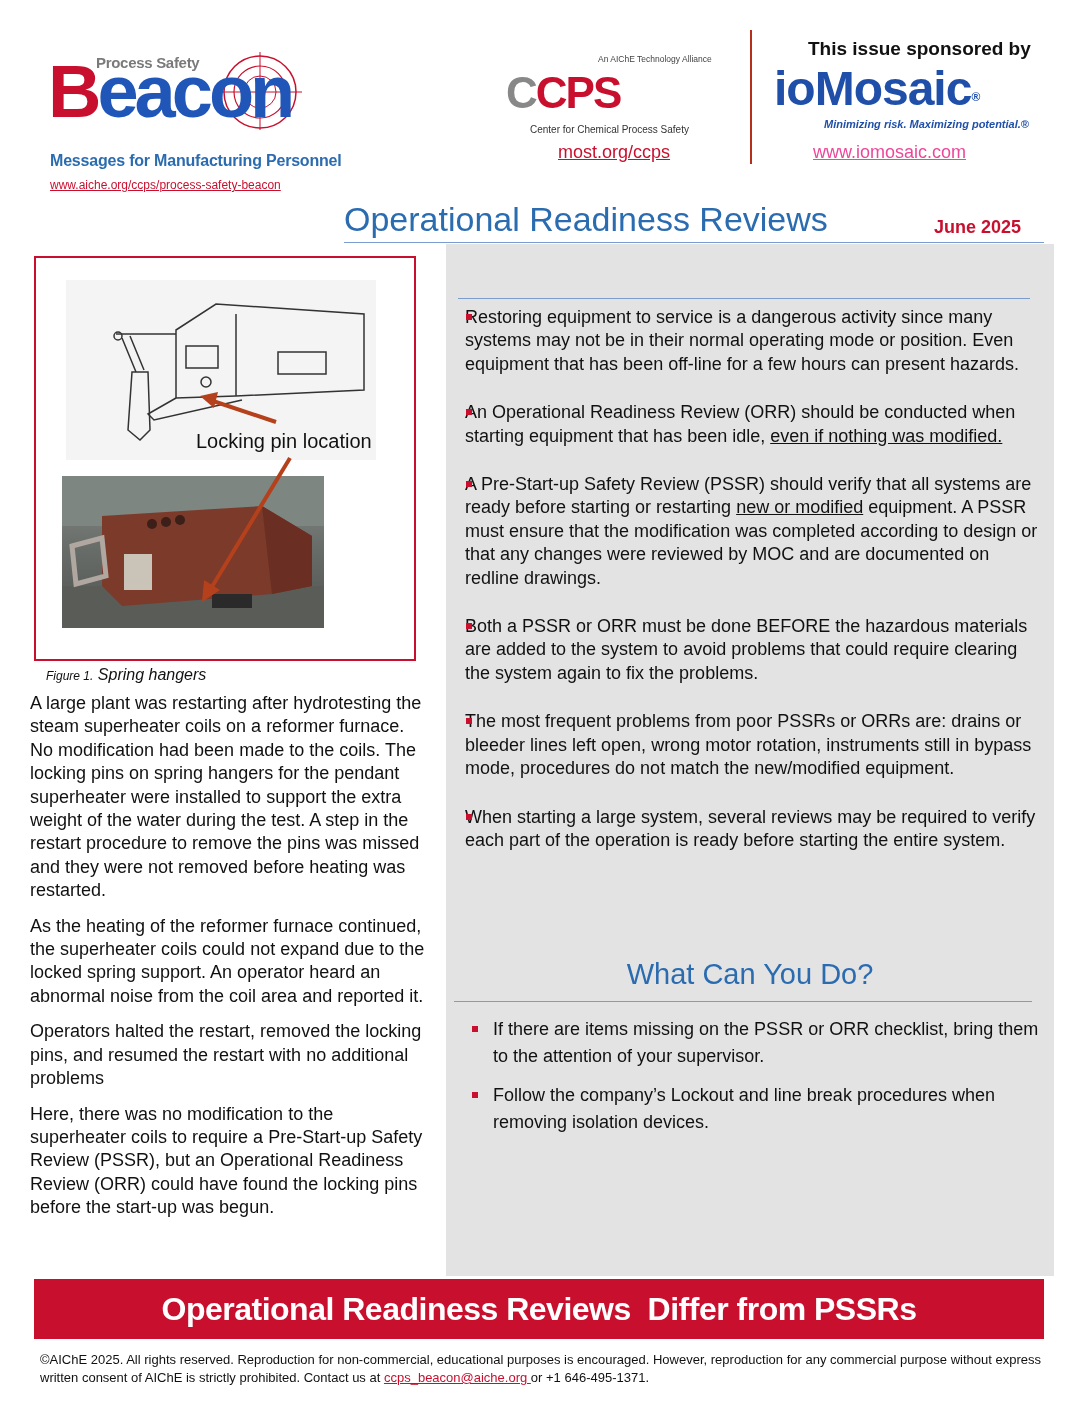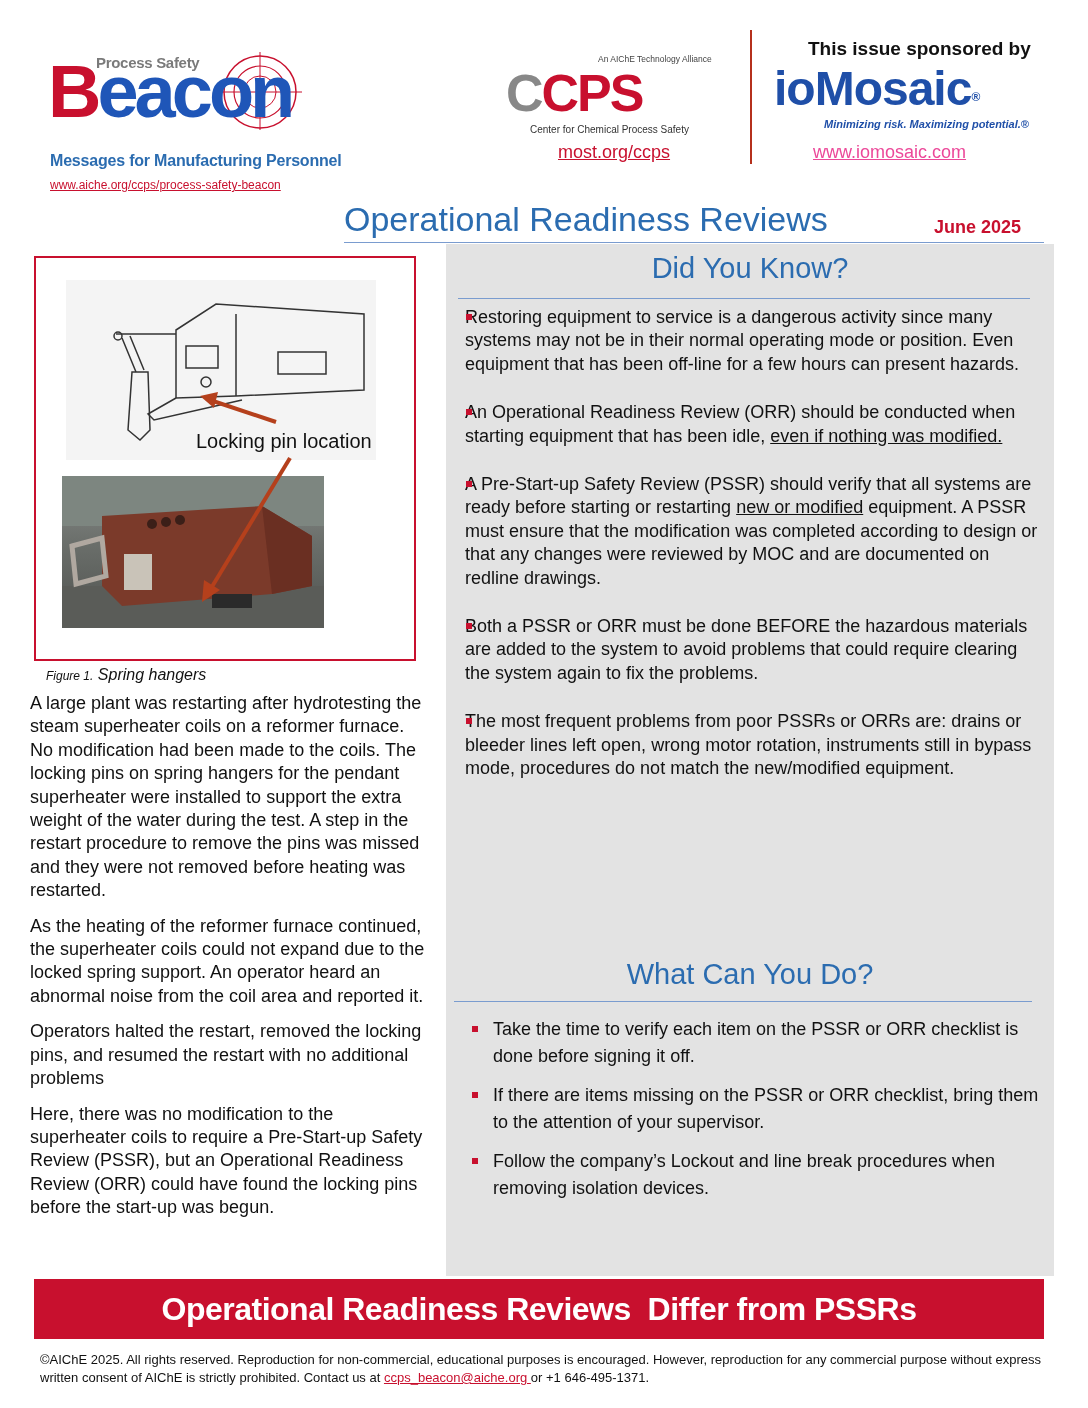--- a/index.html
+++ b/index.html
@@ -12,21 +12,21 @@
   .beacon-ps { position: absolute; left: 48px; top: 8px; font-size: 15px; font-weight: bold; color: #7a7a7a; letter-spacing: -0.3px; }
   .beacon-word { position: absolute; left: 0; top: 6px; font-size: 74px; font-weight: bold; letter-spacing: -4px; line-height: 80px; color: #1f56b8; }
   .beacon-word .b { color: #c8102e; }
   .beacon-target { position: absolute; left: 150px; top: 2px; width: 104px; height: 82px; }
   .tagline { left: 50px; top: 152px; font-size: 16px; font-weight: bold; color: #2b6cb0; letter-spacing: -0.2px; }
   .beacon-url { left: 50px; top: 178px; font-size: 12px; color: #c8102e; text-decoration: underline; }
 
   
   .ccps-logo { left: 502px; top: 42px; width: 218px; height: 96px; }
   .ccps-alliance { position: absolute; left: 96px; top: 12px; font-size: 8.5px; color: #444; }
-  .ccps-word { position: absolute; left: 4px; top: 16px; font-size: 52px; font-weight: bold; letter-spacing: -2px; color: #c8102e; line-height: 70px; }
+  .ccps-word { position: absolute; left: 4px; top: 16px; font-size: 44px; font-weight: bold; letter-spacing: -2px; color: #c8102e; line-height: 70px; }
   .ccps-word .c1 { color: #888; }
   .ccps-sub { position: absolute; left: 28px; top: 82px; font-size: 10px; color: #333; }
   .ccps-url { left: 558px; top: 142px; font-size: 18px; color: #c8102e; text-decoration: underline; }
   .header-divider { left: 750px; top: 30px; width: 2px; height: 134px; background: #b5301c; }
 
   
   .sponsor-label { left: 808px; top: 38px; font-size: 19px; font-weight: bold; color: #111; }
   .iomosaic-word { left: 774px; top: 62px; font-size: 48px; font-weight: bold; color: #1f4fa8; letter-spacing: -1px; line-height: 54px; text-align: right; }
   .iomosaic-word sup { font-size: 12px; vertical-align: top; position: relative; top: 8px; }
   .iomosaic-tag { left: 824px; top: 118px; font-size: 11px; font-style: italic; font-weight: bold; color: #1f4fa8; }
@@ -144,34 +144,33 @@
 <div class="abs figure-caption"><span class="num">Figure 1.</span> <span>Spring hangers</span></div>
 
 <div class="abs story">
   <p> A large plant was restarting after hydrotesting the steam superheater coils on a reformer furnace. No modification had been made to the coils. The locking pins on spring hangers for the pendant superheater were installed to support the extra weight of the water during the test. A step in the restart procedure to remove the pins was missed and they were not removed before heating was restarted.</p>
   <p>As the heating of the reformer furnace continued, the superheater coils could not expand due to the locked spring support. An operator heard an abnormal noise from the coil area and reported it.</p>
   <p>Operators halted the restart, removed the locking pins, and resumed the restart with no additional problems</p>
   <p>Here, there was no modification to the superheater coils to require a Pre-Start-up Safety Review (PSSR), but an Operational Readiness Review (ORR) could have found the locking pins before the start-up was begun.</p>
 </div>
 
 <div class="abs panel">
-  <div class="section-head" style="top:8px">Did You Know?</div>
   <div class="section-rule" style="left:12px;top:54px;width:572px"></div>
   <ul class="bullet-list dyk" style="left:0;top:62px;width:600px">
     <li><span class="sq"></span><span>Restoring equipment to service is a dangerous activity since many systems may not be in their normal operating mode or position. Even equipment that has been off-line for a few hours can present hazards.</span></li>
     <li><span class="sq"></span><span>An Operational Readiness Review (ORR) should be conducted when starting equipment that has been idle, </span><span class="u">even if nothing was modified.</span><span></span></li>
     <li><span class="sq"></span><span>A Pre-Start-up Safety Review (PSSR) should verify that all systems are ready before starting or restarting </span><span class="u">new or modified</span><span> equipment. A PSSR must ensure that the modification was completed according to design or that any changes were reviewed by MOC and are documented on redline drawings.</span></li>
     <li><span class="sq"></span><span>Both a PSSR or ORR must be done BEFORE the hazardous materials are added to the system to avoid problems that could require clearing the system again to fix the problems.</span></li>
     <li><span class="sq"></span><span>The most frequent problems from poor PSSRs or ORRs are: drains or bleeder lines left open, wrong motor rotation, instruments still in bypass mode, procedures do not match the new/modified equipment.</span></li>
+    <li><span class="sq"></span><span>When starting a large system, several reviews may be required to verify each part of the operation is ready before starting the entire system.</span></li>
   </ul>
 
   <div class="section-head" style="top:714px">What Can You Do?</div>
   <div class="section-rule" style="left:8px;top:757px;width:578px"></div>
   <ul class="bullet-list wcyd" style="left:0;top:772px;width:600px">
-    <li><span class="sq"></span><span>Take the time to verify each item on the PSSR or ORR checklist is done before signing it off.</span></li>
     <li><span class="sq"></span><span>If there are items missing on the PSSR or ORR checklist, bring them to the attention of your supervisor.</span></li>
     <li><span class="sq"></span><span>Follow the company’s Lockout and line break procedures when removing isolation devices.</span></li>
   </ul>
 </div>
 
 <div class="abs banner" style="white-space:pre">Operational Readiness Reviews  Differ from PSSRs</div>
 
 <div class="abs footer"><span>©AIChE 2025. All rights reserved. Reproduction for non-commercial, educational purposes is encouraged. However, reproduction for any commercial purpose without express written consent of AIChE is strictly prohibited. Contact us at </span><a class="mail">ccps_beacon@aiche.org </a><span>or +1 646-495-1371.</span></div>
 
 </body></html>

